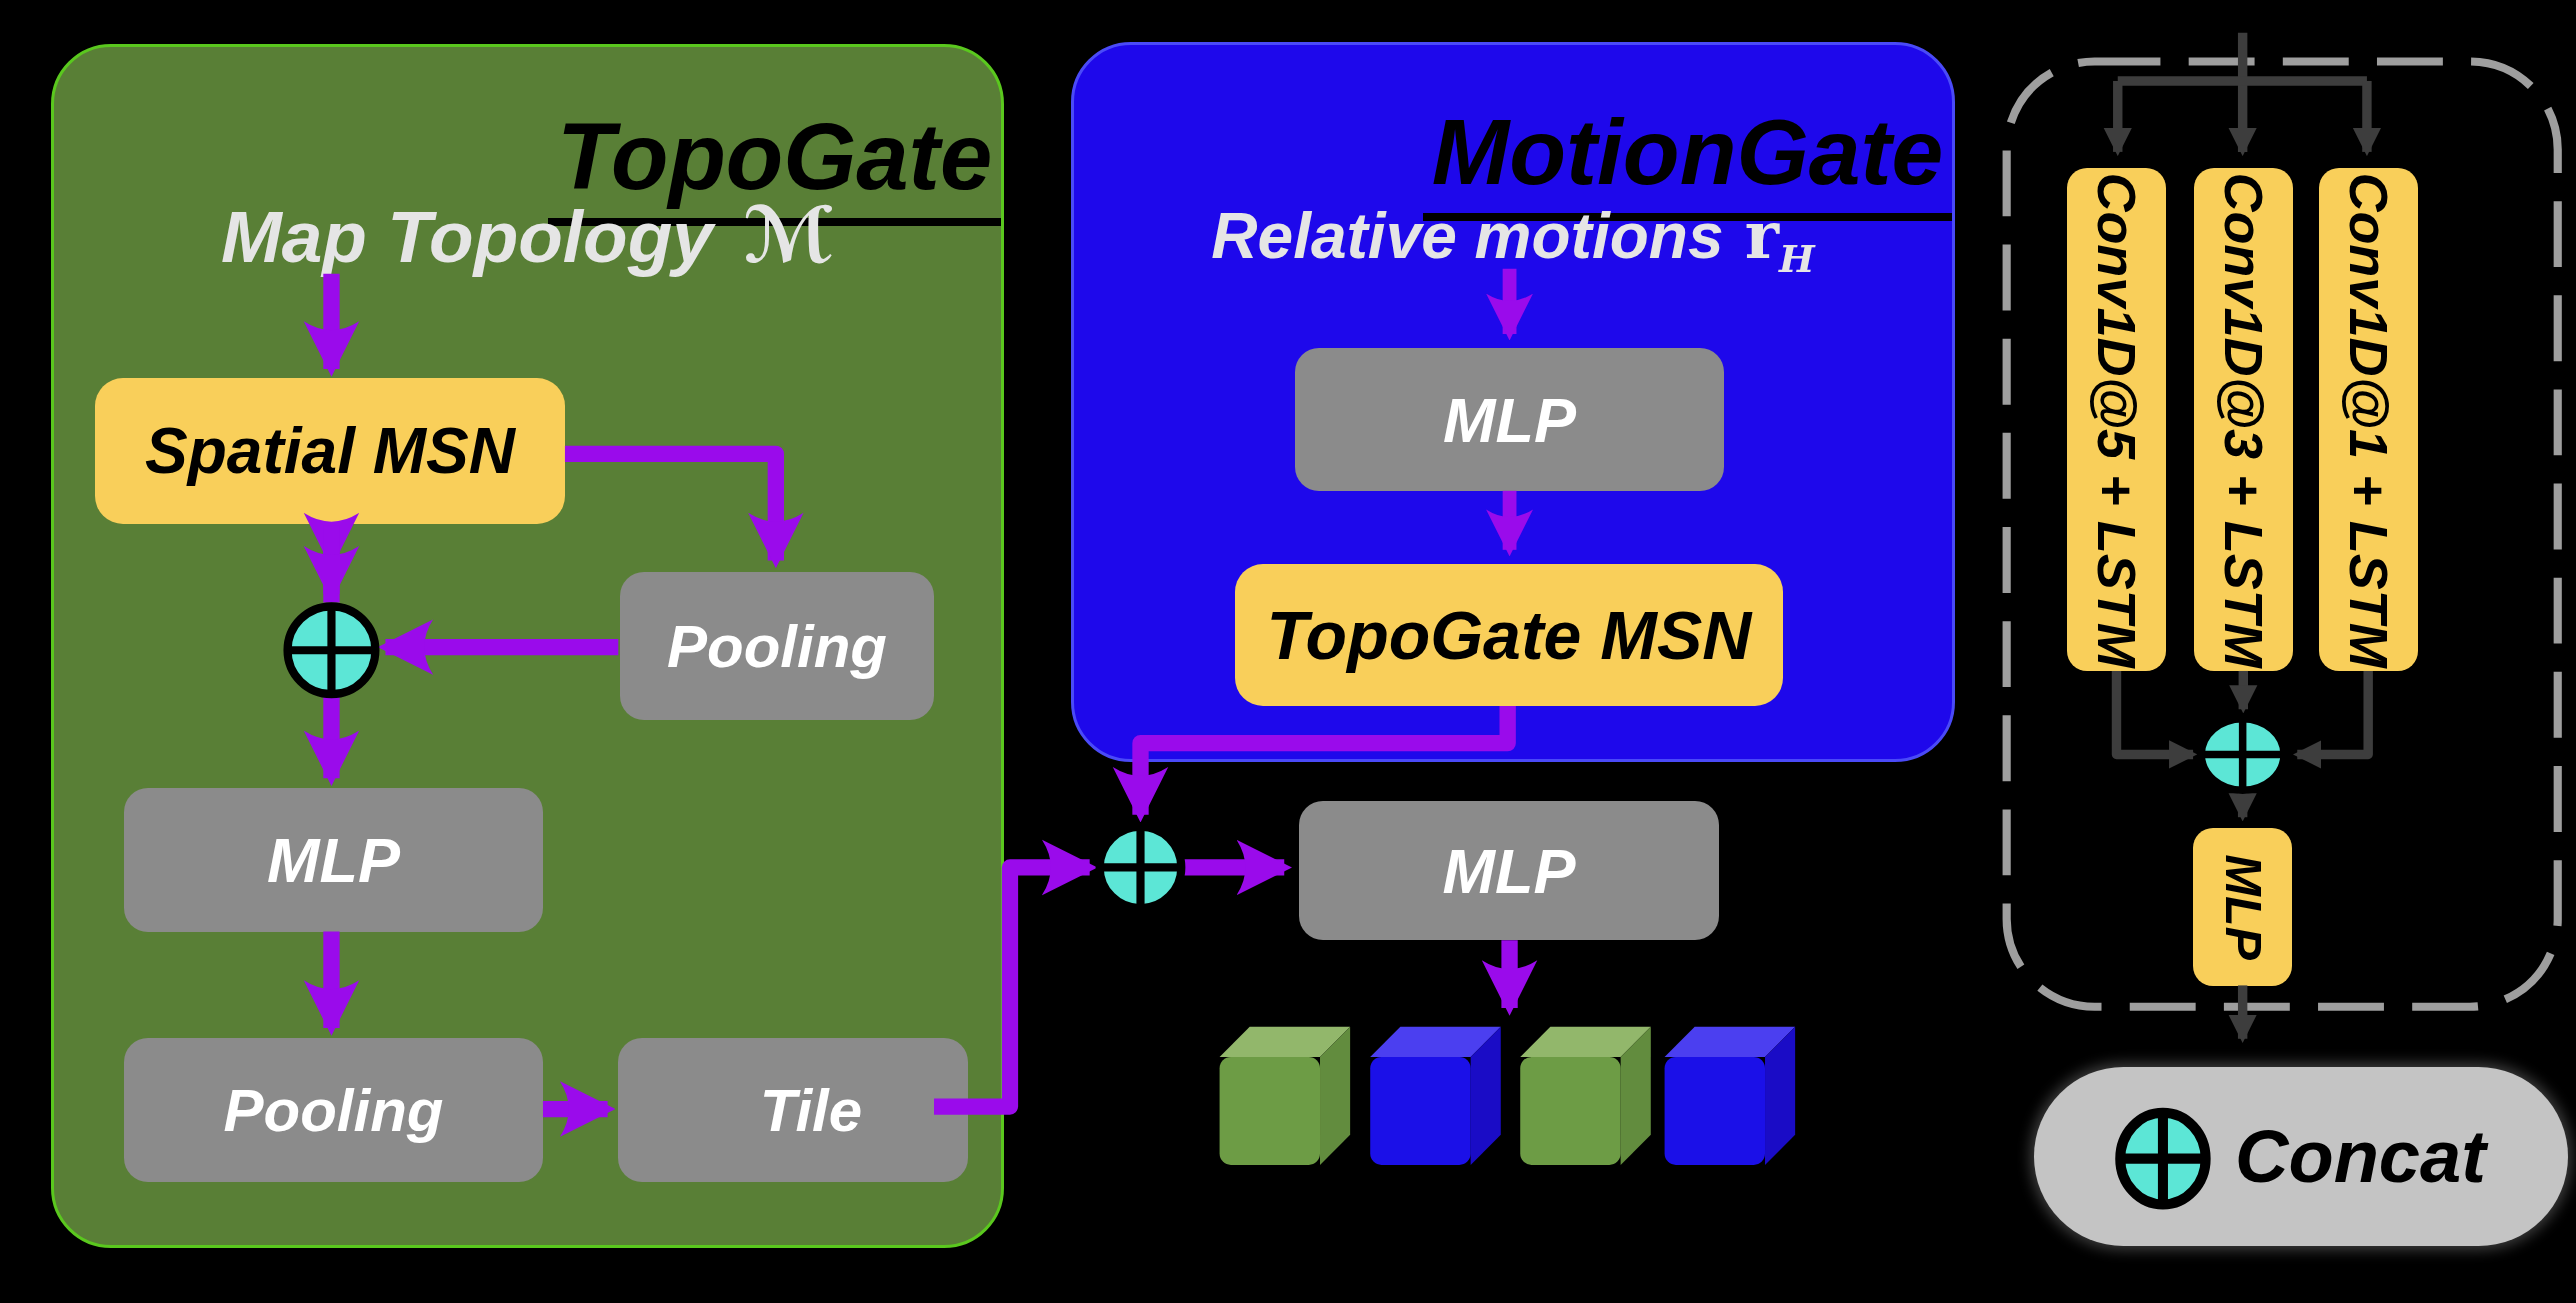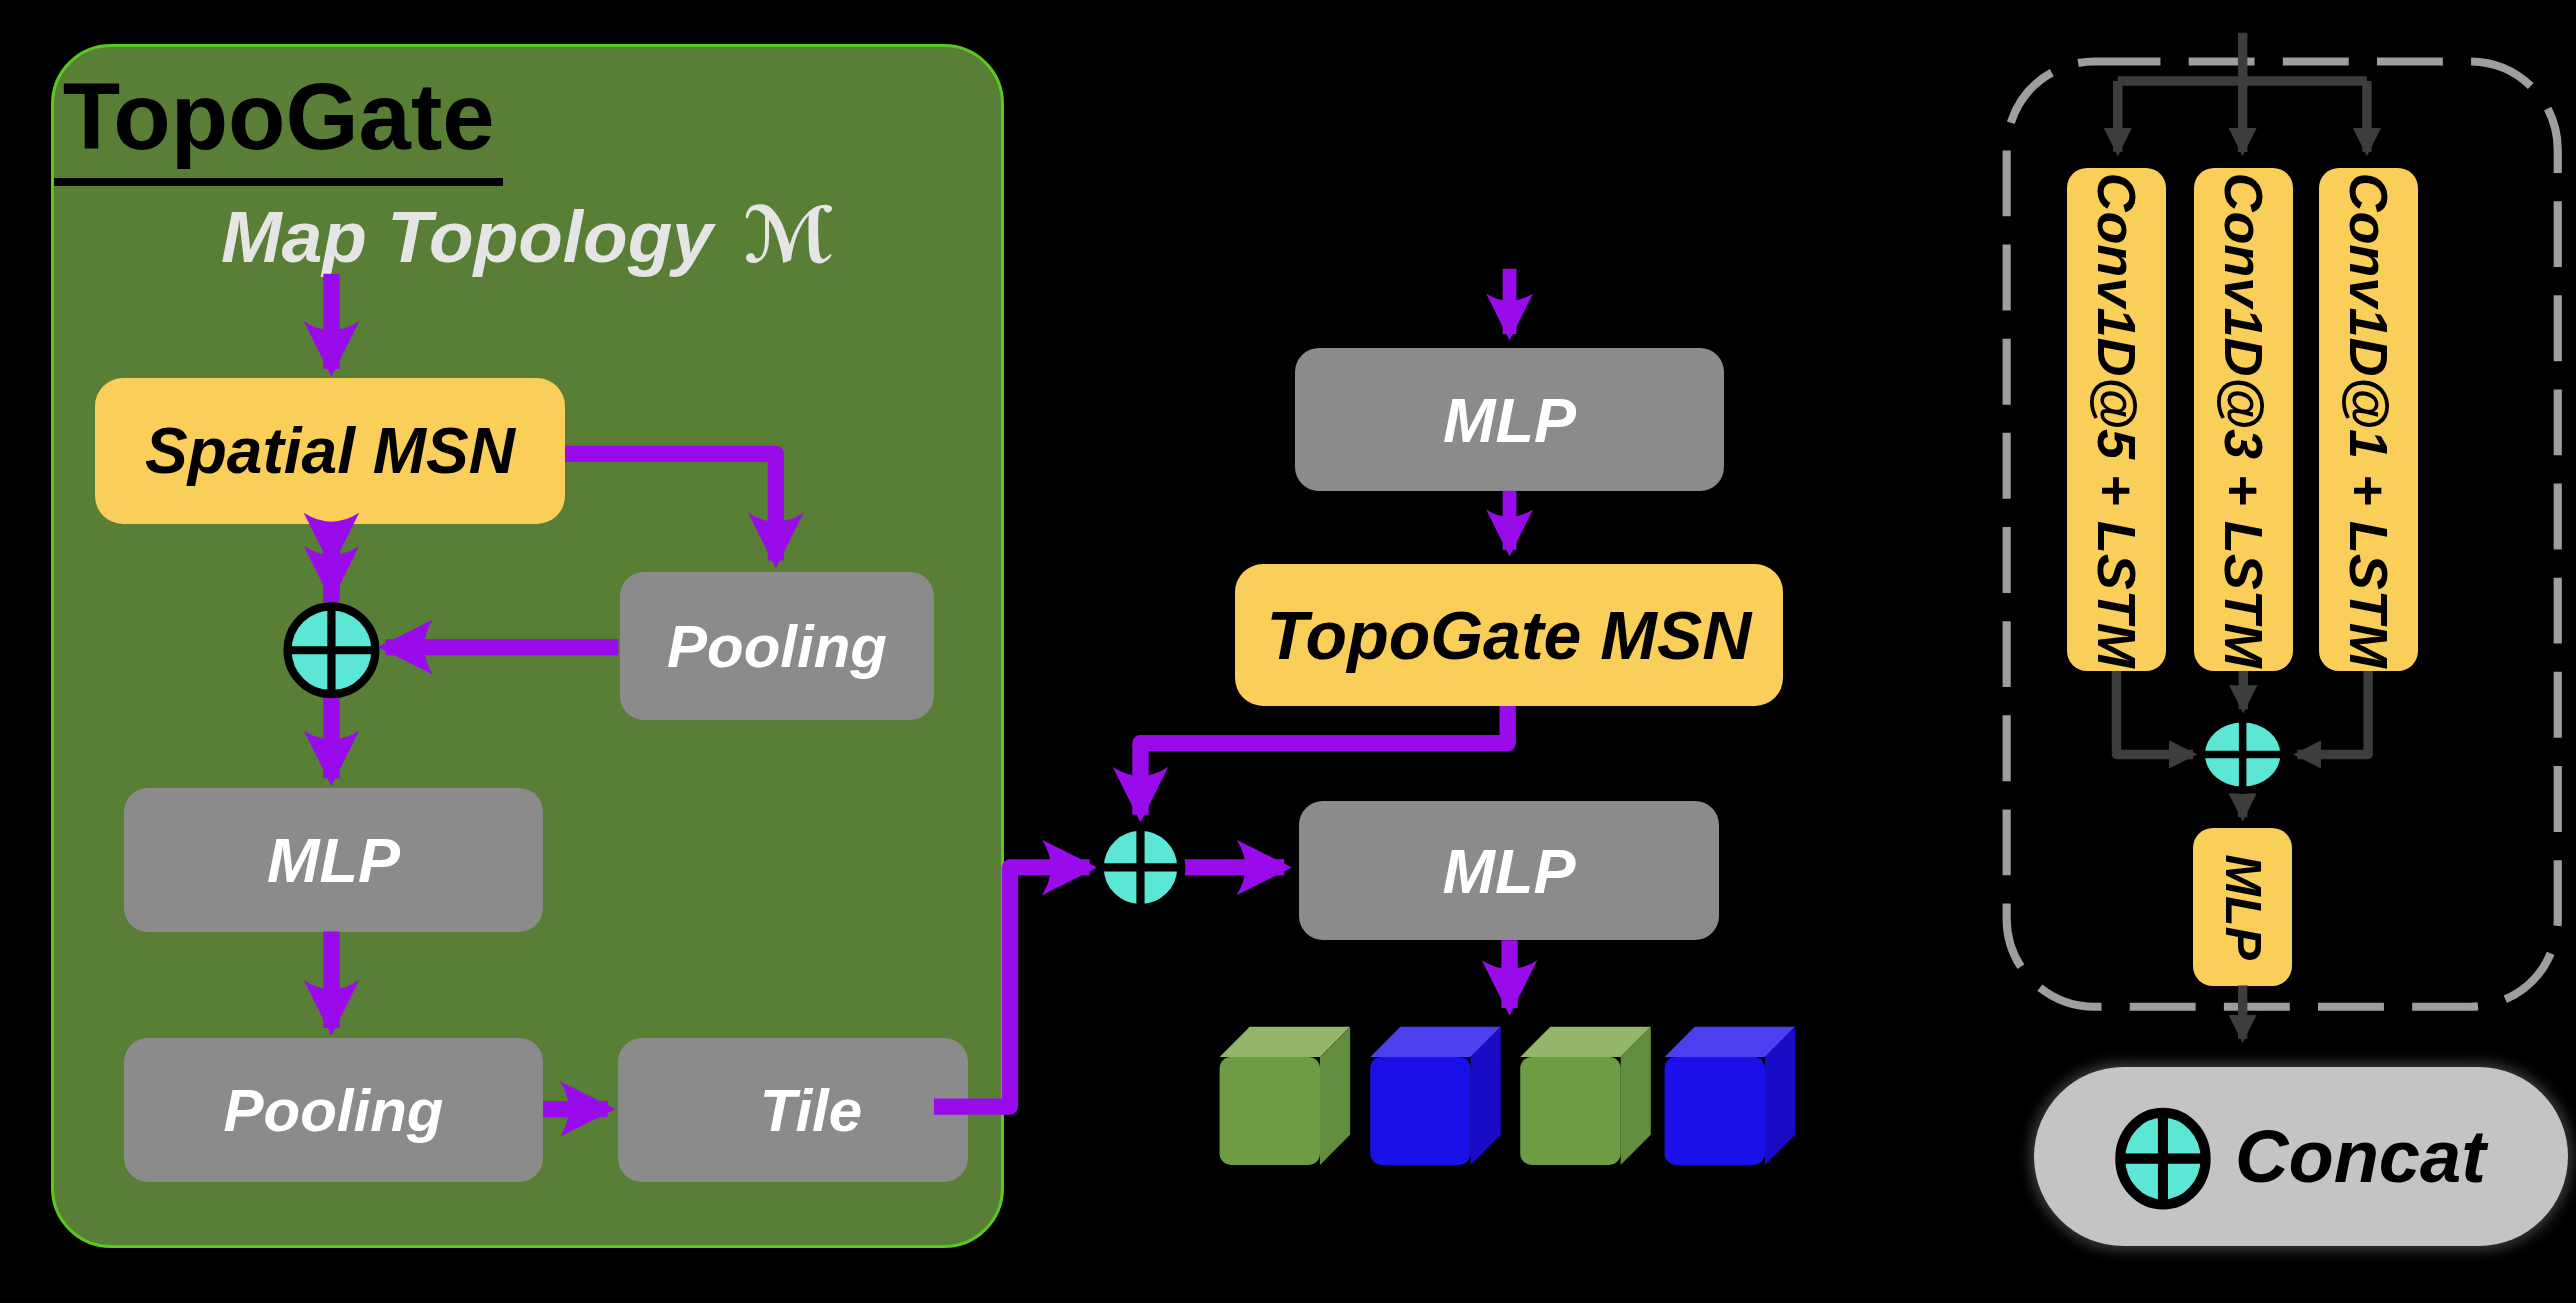--- a/index.html
+++ b/index.html
@@ -3,22 +3,22 @@
 <meta charset="utf-8">
 <style>
   html,body { margin:0; padding:0; background:#000; }
   .canvas {
     position:relative; width:2576px; height:1303px; background:#000;
     font-family:"Liberation Sans", sans-serif; overflow:hidden;
   }
   .panel { position:absolute; box-sizing:border-box; }
   .panel.green { background:#597f36; border:3.8px solid #5ac81e; border-radius:60px; }
   .panel.blue  { background:#1e08eb; border:3.8px solid #4a4af8; border-radius:60px; }
-  .panel-title { position:absolute; left:0; width:100%; text-align:left;
-    font-weight:600; color:#000; }
+  .panel-title { position:absolute; left:0; width:100%; text-align:right;
+    font-style:italic; font-weight:600; color:#000;margin-top:40px; }
   .panel-title .u { border-bottom:8.2px solid #000; padding:0 8.8px 8.8px 8.8px; }
   .panel-sub { position:absolute; left:0; width:100%; display:flex;
     align-items:baseline; justify-content:center; font-style:italic; font-weight:600; color:#e5e5e5; }
   .script-m { font-family:"DejaVu Sans","DejaVu Serif",serif; font-style:normal;
     font-weight:700; margin-left:30px; }
   .rh { margin-left:21.3px; font-style:normal; }
   .rh b { font-family:"DejaVu Serif",serif; font-weight:700; }
   .rh sub { font-family:"DejaVu Serif",serif; font-style:italic; font-size:0.58em; }
   .node { position:absolute; display:flex; align-items:center; justify-content:center;
     font-style:italic; font-weight:600; }
@@ -39,20 +39,29 @@
   <div class="panel green" style="left:51px; top:44px; width:953px; height:1204px;">
     <div class="panel-title" style="top:16.3px; font-size:94px;">
       <span class="u">TopoGate</span>
     </div>
     <div class="panel-sub" style="top:144px; font-size:73px;">
       <span>Map Topology</span>
       <span class="script-m" style="font-size:77px;">ℳ</span>
     </div>
   </div>
 
+  <div class="panel blue" style="left:1071px; top:42px; width:884px; height:720px;">
+    <div class="panel-title" style="top:14px; font-size:93px;">
+      <span class="u">MotionGate</span>
+    </div>
+    <div class="panel-sub" style="top:152px; font-size:64px;">
+      <span>Relative motions</span>
+      <span class="rh" style="font-size:65px;"><b>r</b><sub>H</sub></span>
+    </div>
+  </div>
 
   <div class="node yellow" style="left:95px; top:378px; width:470px; height:146px; font-size:64px;">
     <span>Spatial MSN</span>
   </div>
   <div class="node gray" style="left:620px; top:572px; width:314px; height:148px; font-size:60px;">
     <span>Pooling</span>
   </div>
   <div class="node gray" style="left:124px; top:788px; width:419px; height:144px; font-size:63px;">
     <span>MLP</span>
   </div>

